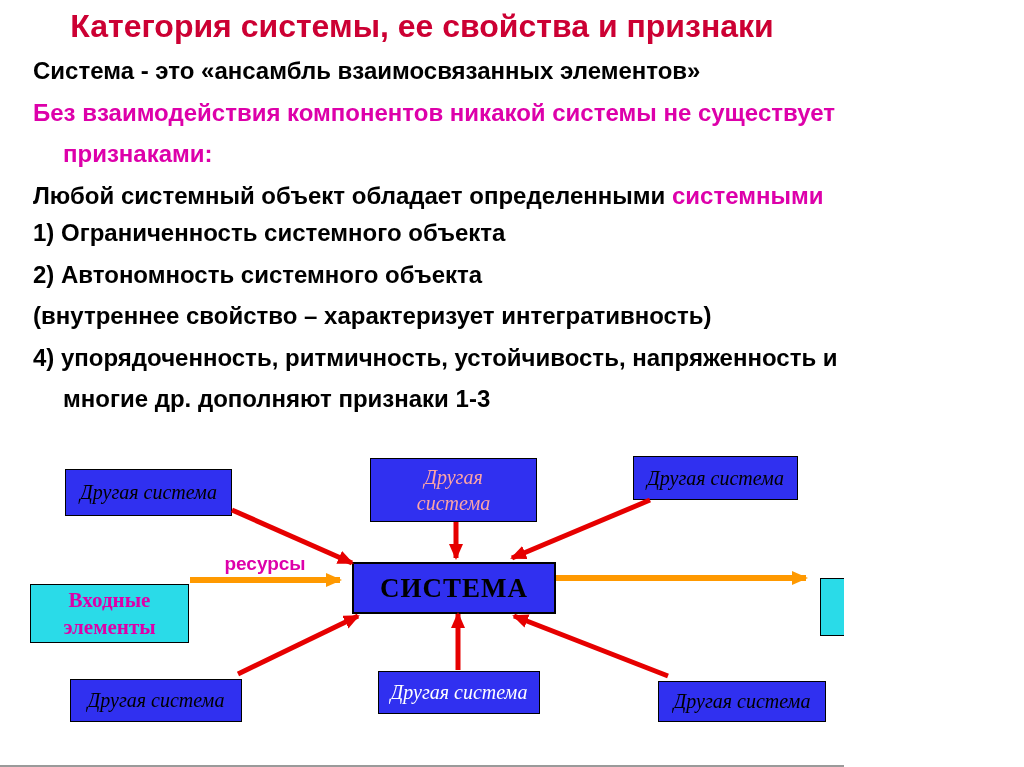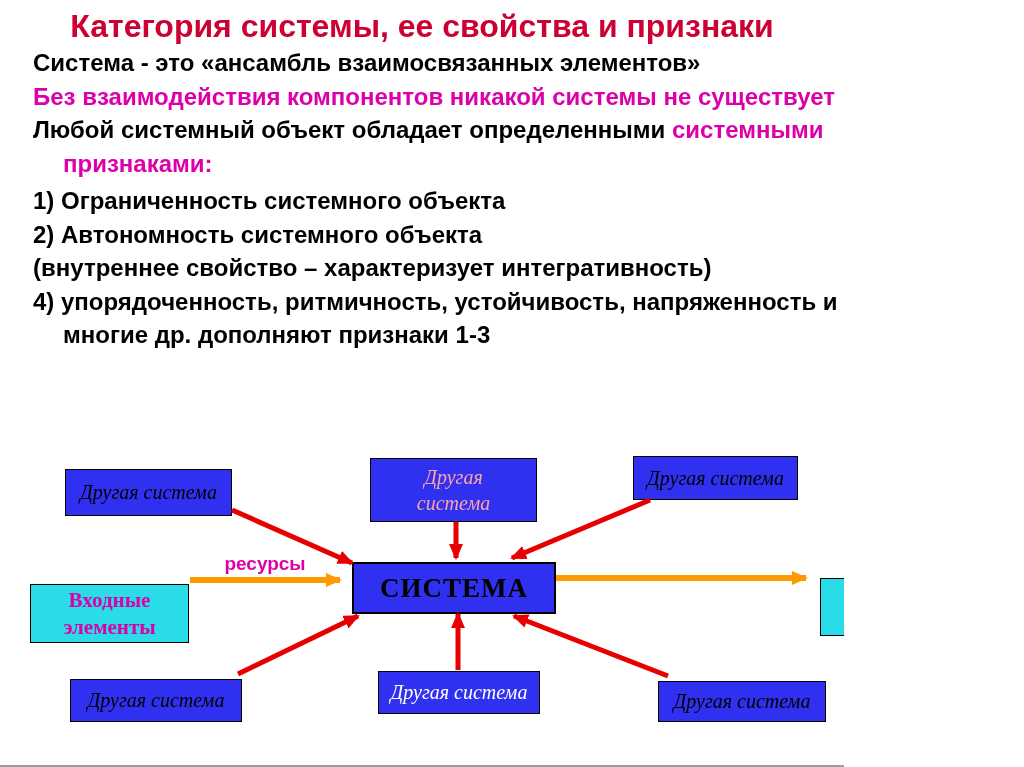--- a/index.html
+++ b/index.html
@@ -24,21 +24,21 @@
   }
   .body-text {
     position: absolute;
     left: 33px; top: 46px;
     width: 985px;
     font-size: 24px;
     font-weight: bold;
     line-height: 33.5px;
     color: #000000;
   }
-  .line { white-space: nowrap; }
+  .line { white-space: nowrap; margin-top: 8px; }
   .magenta { color: #dd00aa; }
   .indent { padding-left: 30px; }
   .gap { margin-top: 4px; }
 
   .diagram {
     position: absolute;
     left: 0; top: 430px;
     width: 1024px; height: 337px;
   }
   .arrows {
@@ -108,22 +108,22 @@
 </head>
 <body>
 
 <div class="slide">
 
   <h1 class="title">Категория системы, ее свойства и признаки</h1>
 
   <div class="body-text">
     <div class="line">Система - это «ансамбль взаимосвязанных элементов»</div>
     <div class="line magenta">Без взаимодействия компонентов никакой системы не существует</div>
+    <div class="line magenta indent">признаками:</div>
     <div class="line"><span>Любой системный объект обладает определенными </span><span class="magenta">системными</span></div>
-    <div class="line magenta indent">признаками:</div>
     <div class="line gap">1) Ограниченность системного объекта</div>
     <div class="line">2) Автономность системного объекта</div>
     <div class="line">(внутреннее свойство – характеризует интегративность)</div>
     <div class="line">4) упорядоченность, ритмичность, устойчивость, напряженность и</div>
     <div class="line indent">многие др. дополняют признаки 1-3</div>
   </div>
 
   <div class="diagram">
 
     <svg class="arrows" width="1024" height="337" viewBox="0 0 1024 337">

